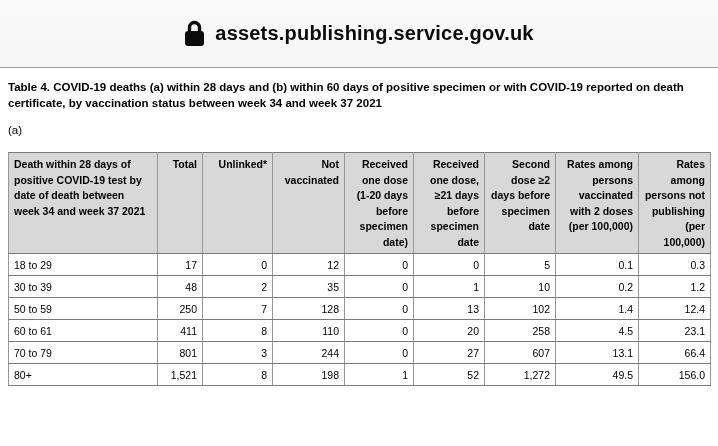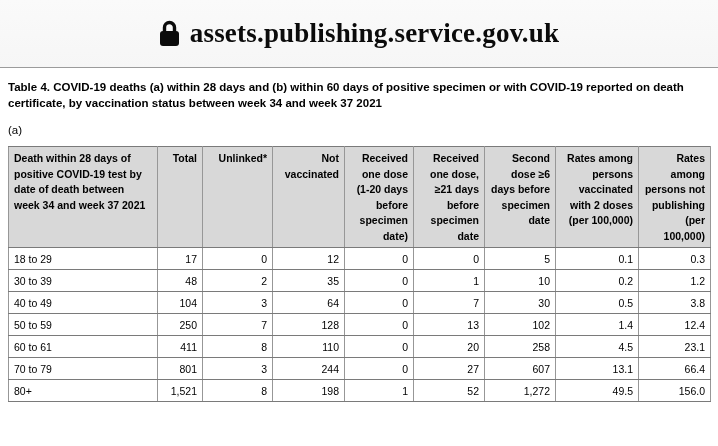--- a/index.html
+++ b/index.html
@@ -20,25 +20,25 @@
     background: linear-gradient(#fafafa, #f6f6f6);
     border-bottom: 1px solid #9b9b9b;
     display: flex;
     align-items: center;
     justify-content: center;
     gap: 10px;
   }
   .lock-icon { display: inline-block; width: 21px; height: 27px; position: relative; }
   .lock-icon svg { display: block; }
   .url-text {
-    font-size: 27px;
+    font-size: 20px;
     font-weight: 600;
     letter-spacing: 0.2px;
     color: #0b0b0b;
-    font-family: Liberation Serif, serif;
+    font-family: Liberation Sans, sans-serif;
   }
 
   
   .doc {
     padding: 11px 8px 0 8px;
   }
   .doc-title {
     font-size: 11.5px;
     font-weight: bold;
     line-height: 16px;
@@ -46,21 +46,21 @@
     color: #000;
   }
   .section-label {
     font-size: 11.5px;
     margin-top: 13px;
     color: #000;
   }
 
   
   table.data-table {
-    margin-top: 10px;
+    margin-top: 16px;
     border-collapse: collapse;
     table-layout: fixed;
     width: 702px;
     border: 1px solid #6f6f6f;
   }
   .data-table th, .data-table td {
     border: 1px solid #979797;
     border-top-color: #7a7a7a;
     border-bottom-color: #7a7a7a;
     font-family: "Liberation Sans", sans-serif;
@@ -126,21 +126,21 @@
         <col class="c8">
     </colgroup>
     <thead>
       <tr>
         <th class="al">Death within 28 days of positive COVID-19 test by date of death between week 34 and week 37 2021</th>
         <th class="ar">Total</th>
         <th class="ar">Unlinked*</th>
         <th class="ar">Not vaccinated</th>
         <th class="ar">Received one dose (1-20 days before specimen date)</th>
         <th class="ar">Received one dose, ≥21 days before specimen date</th>
-        <th class="ar">Second dose ≥6 days before specimen date</th>
+        <th class="ar">Second dose ≥2 days before specimen date</th>
         <th class="ar">Rates among persons vaccinated with 2 doses (per 100,000)</th>
         <th class="ar">Rates among persons not publishing (per 100,000)</th>
       </tr>
     </thead>
     <tbody>
         <tr>
           <td class="al">18 to 29</td>
           <td class="ar">17</td>
           <td class="ar">0</td>
           <td class="ar">12</td>
@@ -153,31 +153,20 @@
         <tr>
           <td class="al">30 to 39</td>
           <td class="ar">48</td>
           <td class="ar">2</td>
           <td class="ar">35</td>
           <td class="ar">0</td>
           <td class="ar">1</td>
           <td class="ar">10</td>
           <td class="ar">0.2</td>
           <td class="ar">1.2</td>
-        </tr>
-        <tr>
-          <td class="al">40 to 49</td>
-          <td class="ar">104</td>
-          <td class="ar">3</td>
-          <td class="ar">64</td>
-          <td class="ar">0</td>
-          <td class="ar">7</td>
-          <td class="ar">30</td>
-          <td class="ar">0.5</td>
-          <td class="ar">3.8</td>
         </tr>
         <tr>
           <td class="al">50 to 59</td>
           <td class="ar">250</td>
           <td class="ar">7</td>
           <td class="ar">128</td>
           <td class="ar">0</td>
           <td class="ar">13</td>
           <td class="ar">102</td>
           <td class="ar">1.4</td>

